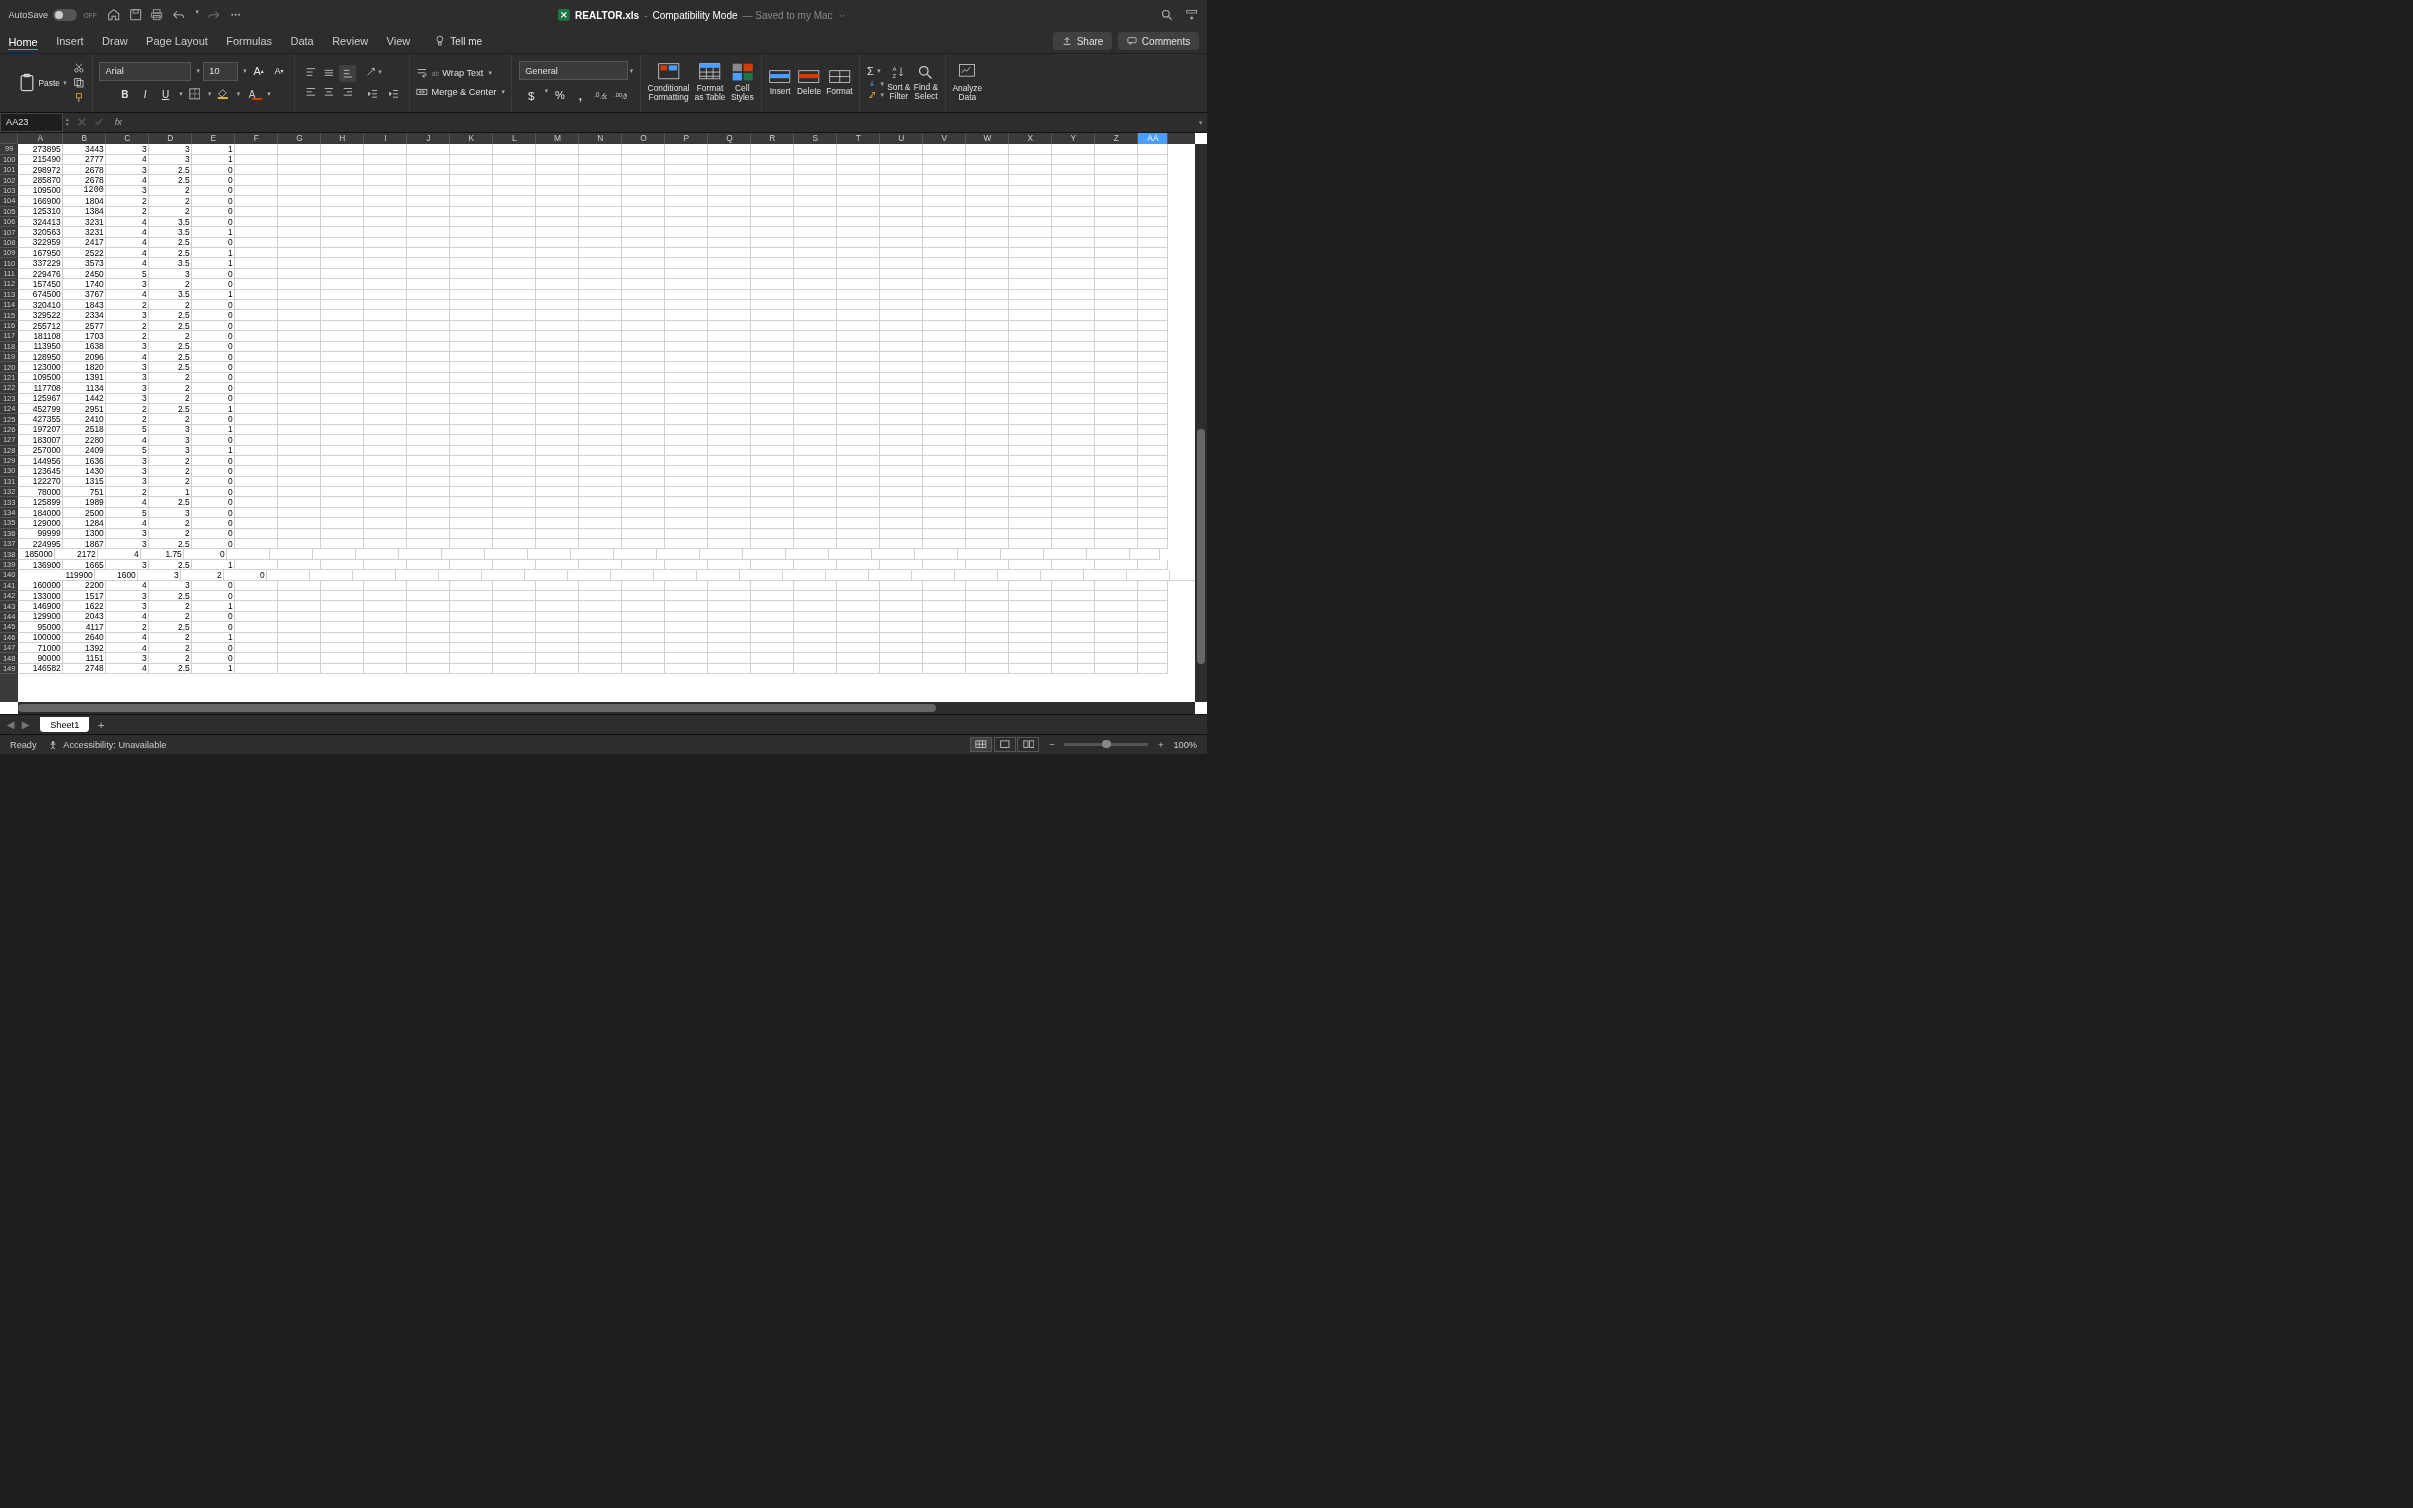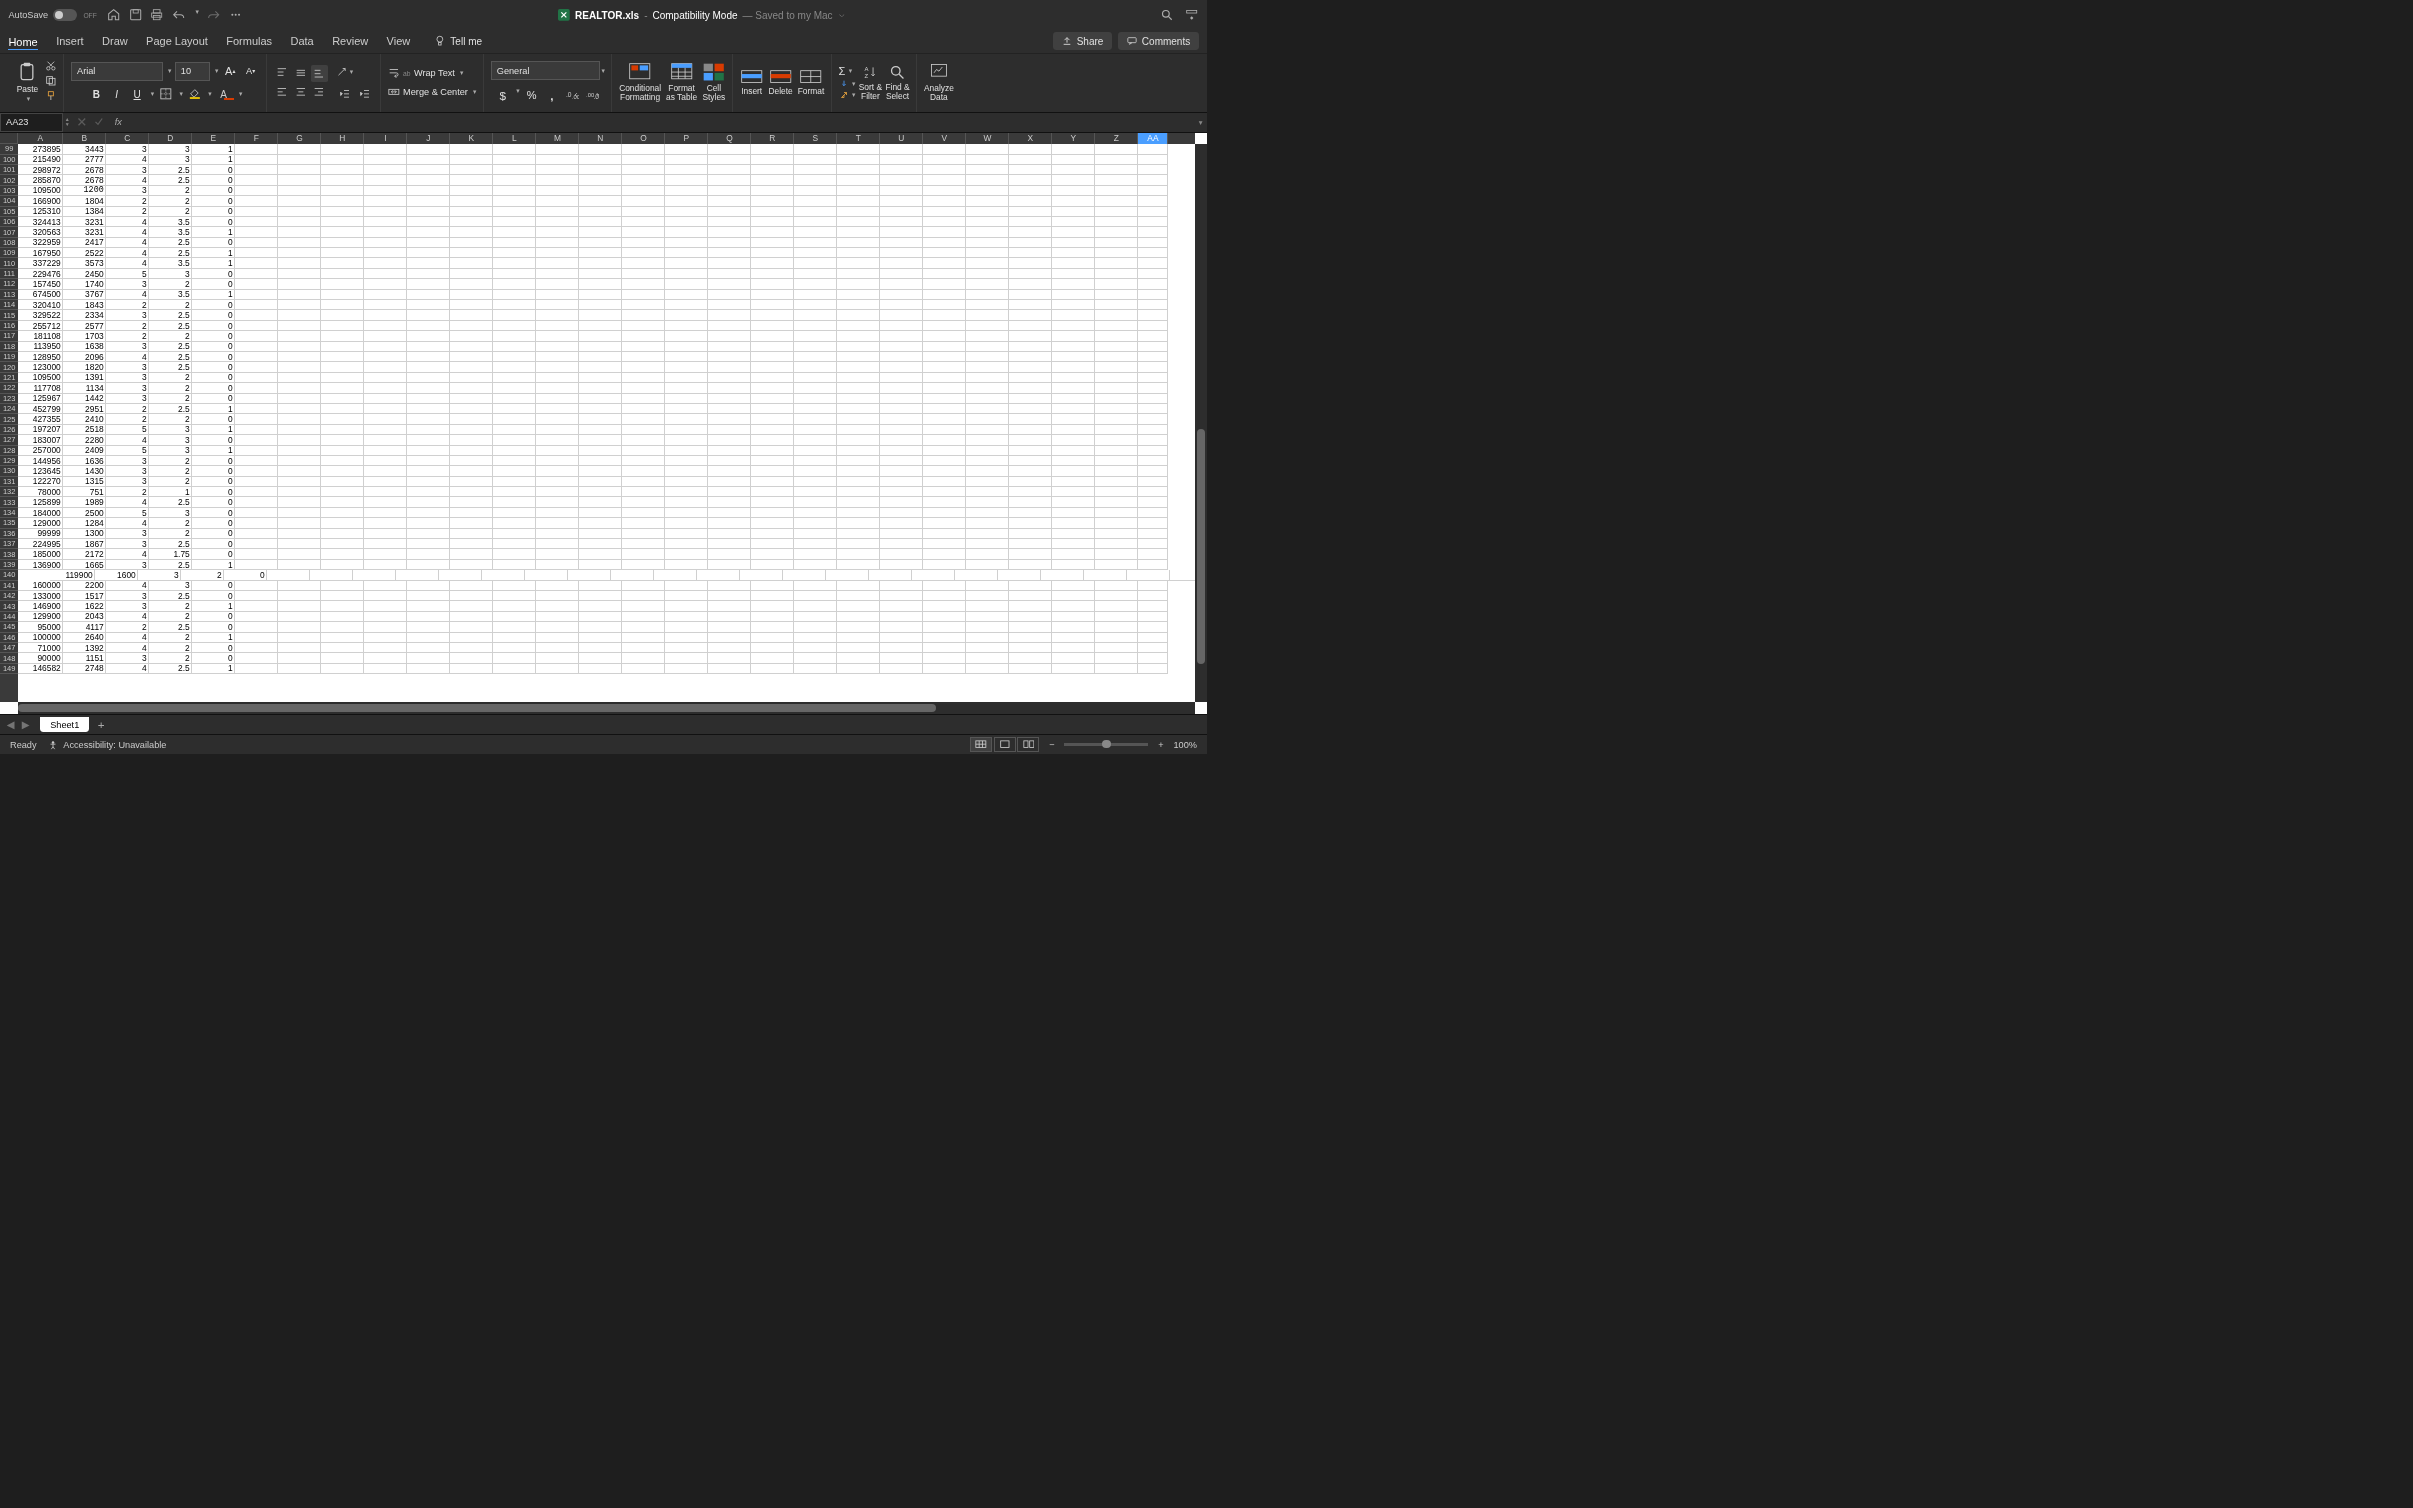--- a/index.html
+++ b/index.html
@@ -27,21 +27,21 @@
 .ribbon-tab.active { color: #fff; border-bottom: 1.7px solid #4a9eff; padding-bottom: 1.7px; }
 .tell-me { display: flex; align-items: center; gap: 5px; margin-left: 5px; }
 .tell-me-icon { width: 11.7px; height: 11.7px; }
 .ribbon-tabs-right { margin-left: auto; display: flex; gap: 6.7px; }
 .share-btn, .comments-btn { background: #404040; padding: 3.4px 8.4px; border-radius: 3.4px; display: flex; align-items: center; gap: 5px; font-size: 10px; }
 
 
 .ribbon { height: 59px; background: #2d2d2d; display: flex; align-items: center; padding: 0 6.7px; border-bottom: 0.8px solid #111; }
 .ribbon-group { display: flex; flex-direction: column; align-items: center; padding: 0 6.7px; height: 100%; justify-content: center; border-right: 0.8px solid #3a3a3a; }
 .ribbon-group:last-child { border-right: none; }
-.ribbon-big-btn { display: flex; flex-direction: column; align-items: center; gap: 1.7px; font-size: 8.4px; padding: 1.7px 3.4px; }
+.ribbon-big-btn { display: flex; flex-direction: row; align-items: center; gap: 1.7px; font-size: 8.4px; padding: 1.7px 3.4px; }
 .ribbon-big-icon { width: 20px; height: 20px; }
 .clipboard-group { display: flex; gap: 3.4px; }
 .clipboard-side { display: flex; flex-direction: column; gap: 3.4px; }
 .clipboard-side-icon { width: 11.7px; height: 11.7px; }
 .font-row { display: flex; align-items: center; gap: 3.4px; }
 .font-select { background: #3a3a3a; border: 0.8px solid #555; padding: 1.7px 5px; font-size: 9.2px; color: #e0e0e0; width: 92px; height: 18.4px; }
 .size-select { background: #3a3a3a; border: 0.8px solid #555; padding: 1.7px 5px; font-size: 9.2px; color: #e0e0e0; width: 35px; height: 18.4px; }
 .font-btn { width: 17px; height: 17px; display: flex; align-items: center; justify-content: center; font-size: 10px; }
 .font-btn.bold { font-weight: bold; }
 .font-btn.italic { font-style: italic; }
@@ -1774,21 +1774,21 @@
         <div class="grid-cell" style="width: 43px;"></div>
         <div class="grid-cell" style="width: 43px;"></div>
         <div class="grid-cell" style="width: 43px;"></div>
         <div class="grid-cell" style="width: 43px;"></div>
         <div class="grid-cell" style="width: 43px;"></div>
         <div class="grid-cell" style="width: 43px;"></div>
         <div class="grid-cell" style="width: 43px;"></div>
         <div class="grid-cell" style="width: 30px;"></div>
       </div>
       <div class="grid-row">
-        <div class="grid-cell" style="width: 45px;">185000</div>
+        <div class="grid-cell" style="width: 37px;">185000</div>
         <div class="grid-cell" style="width: 43px;">2172</div>
         <div class="grid-cell" style="width: 43px;">4</div>
         <div class="grid-cell" style="width: 43px;">1.75</div>
         <div class="grid-cell" style="width: 43px;">0</div>
         <div class="grid-cell" style="width: 43px;"></div>
         <div class="grid-cell" style="width: 43px;"></div>
         <div class="grid-cell" style="width: 43px;"></div>
         <div class="grid-cell" style="width: 43px;"></div>
         <div class="grid-cell" style="width: 43px;"></div>
         <div class="grid-cell" style="width: 43px;"></div>

